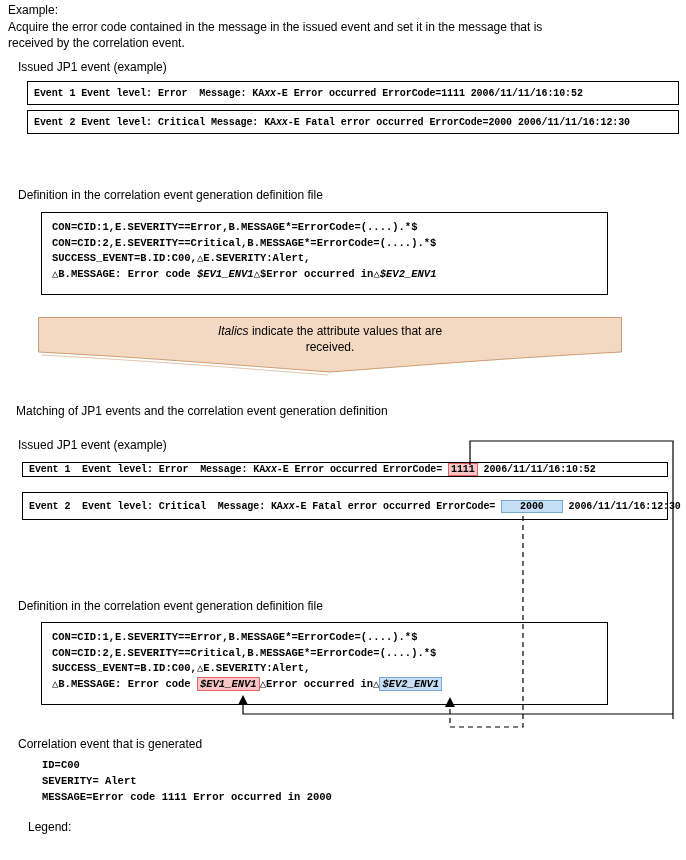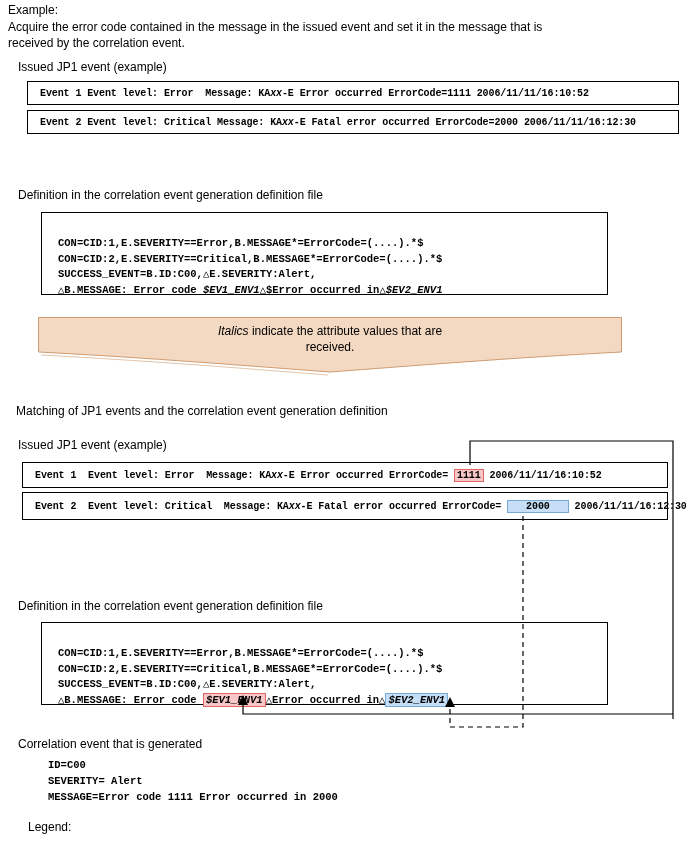--- a/index.html
+++ b/index.html
@@ -1,26 +1,26 @@
 <!DOCTYPE html>
 <html><head>
 <meta charset="utf-8">
 <style>
   html,body{margin:0;padding:0;background:#fff;}
   #stage{position:relative;width:686px;height:860px;background:#fff;overflow:hidden;
          font-family:"Liberation Sans","DejaVu Sans",sans-serif;color:#000;}
   .sans{position:absolute;font-family:"Liberation Sans","DejaVu Sans",sans-serif;
         font-size:12px;line-height:14px;color:#000;white-space:pre;}
   .mono{font-family:"Liberation Mono","DejaVu Sans Mono",monospace;
-        font-weight:700;color:#000;white-space:pre;margin-left:6px;}
+        font-weight:700;color:#000;white-space:pre;}
   .evbox{position:absolute;border:1px solid #000;background:#fff;
          display:flex;align-items:center;box-sizing:border-box;}
   .evline{font-size:10px;letter-spacing:-0.1px;padding-left:6px;}
   .codebox{position:absolute;border:1px solid #000;background:#fff;box-sizing:border-box;
-           padding:23px 0 0 10px;}
+           padding:7px 0 0 10px;}
   .codeline{font-size:10.5px;line-height:15.5px;}
   .seg-i{font-style:italic;}
   .seg-hp{background:#F8C6C6;border:1px solid #E06666;padding:0 2px;}
   .seg-hb{background:#C6DFF6;border:1px solid #74A9D8;padding:0 18px;}
   .seg-hpi{background:#F8C6C6;border:1px solid #E06666;padding:0 2px;font-style:italic;}
   .seg-hbi{background:#C6DFF6;border:1px solid #74A9D8;padding:0 2px;font-style:italic;}
   .overlay{position:absolute;left:0;top:0;width:686px;height:860px;pointer-events:none;}
   .center{text-align:center;}
 </style>
 </head>
@@ -51,21 +51,21 @@
   <svg class="overlay" style="left:38px;top:317px;width:584px;height:60px;" viewBox="0 0 584 60">
     <path d="M0.5,0.5 L583.5,0.5 L583.5,35 C470,41 372,49 292,55 C212,49 114,41 0.5,35 Z" fill="#F4D9C2" stroke="#CE9C72" stroke-width="1"></path>
     <path d="M3,38 C115,44 213,52 290,58" fill="none" stroke="#CE9C72" stroke-width="1" opacity="0.6"></path>
   </svg>
   <div class="sans center" style="left:38px;top:324px;width:584px;"><span class="seg-i">Italics</span><span> indicate the attribute values that are</span></div>
   <div class="sans center" style="left:38px;top:340px;width:584px;">received.</div>
 
   <div class="sans" style="left:16px;top:404px;">Matching of JP1 events and the correlation event generation definition</div>
 
   <div class="sans" style="left:18px;top:438px;">Issued JP1 event (example)</div>
-  <div class="evbox" style="left:22px;top:462px;width:646px;height:26px;">
+  <div class="evbox" style="left:22px;top:462px;width:646px;height:15px;">
     <div class="mono evline"><span>Event 1  Event level: Error  Message: KA</span><span class="seg-i">xx</span><span>-E Error occurred ErrorCode= </span><span class="seg-hp">1111</span><span> 2006/11/11/16:10:52</span></div>
   </div>
   <div class="evbox" style="left:22px;top:492px;width:646px;height:28px;">
     <div class="mono evline"><span>Event 2  Event level: Critical  Message: KA</span><span class="seg-i">xx</span><span>-E Fatal error occurred ErrorCode= </span><span class="seg-hb">2000</span><span> 2006/11/11/16:12:30</span></div>
   </div>
 
   <div class="sans" style="left:18px;top:599px;">Definition in the correlation event generation definition file</div>
   <div class="codebox" style="left:41px;top:622px;width:567px;height:83px;">
     <div class="mono codeline"><span>CON=CID:1,E.SEVERITY==Error,B.MESSAGE*=ErrorCode=(....).*$</span></div>
     <div class="mono codeline"><span>CON=CID:2,E.SEVERITY==Critical,B.MESSAGE*=ErrorCode=(....).*$</span></div>

